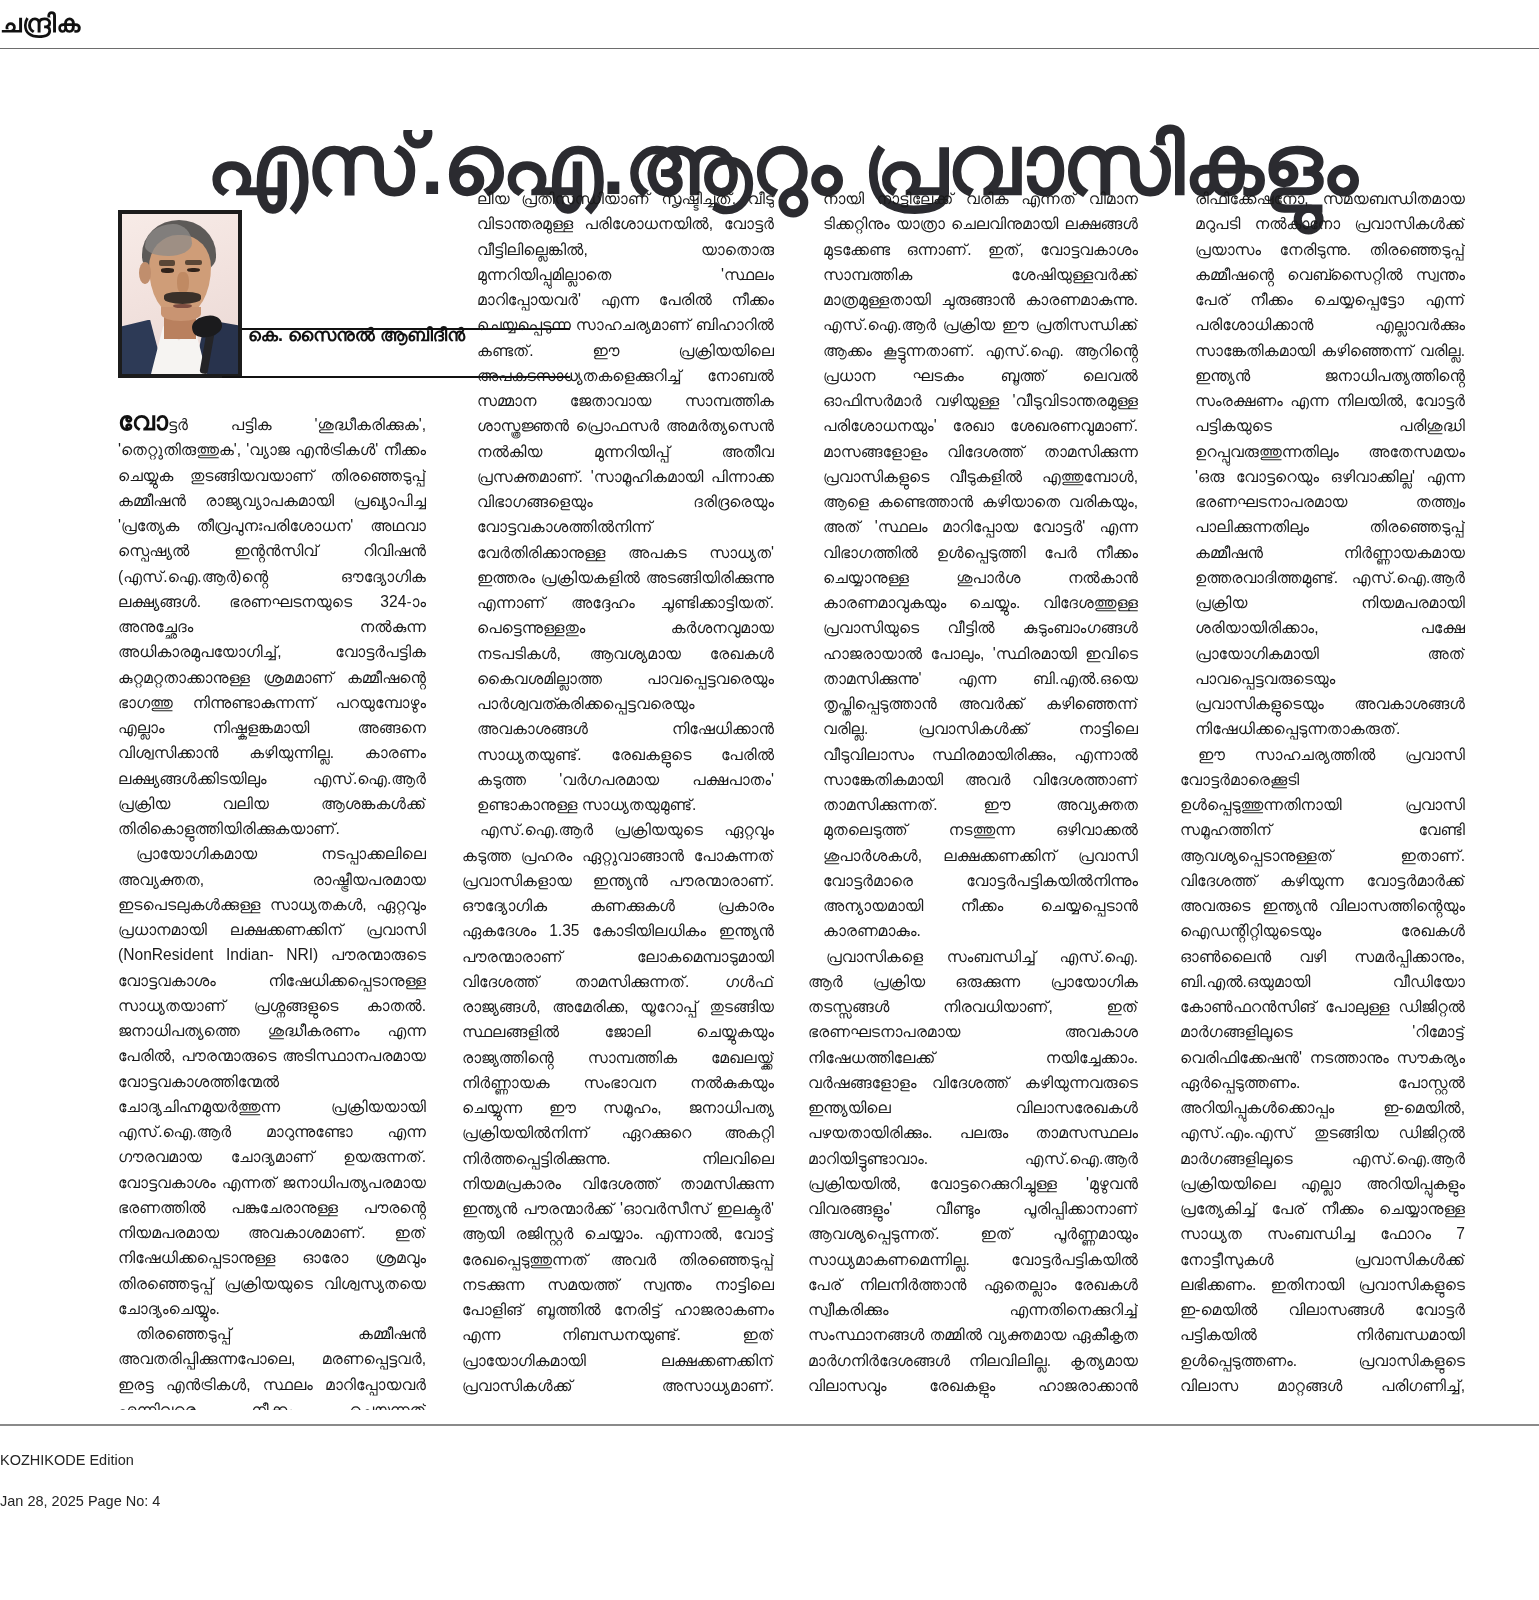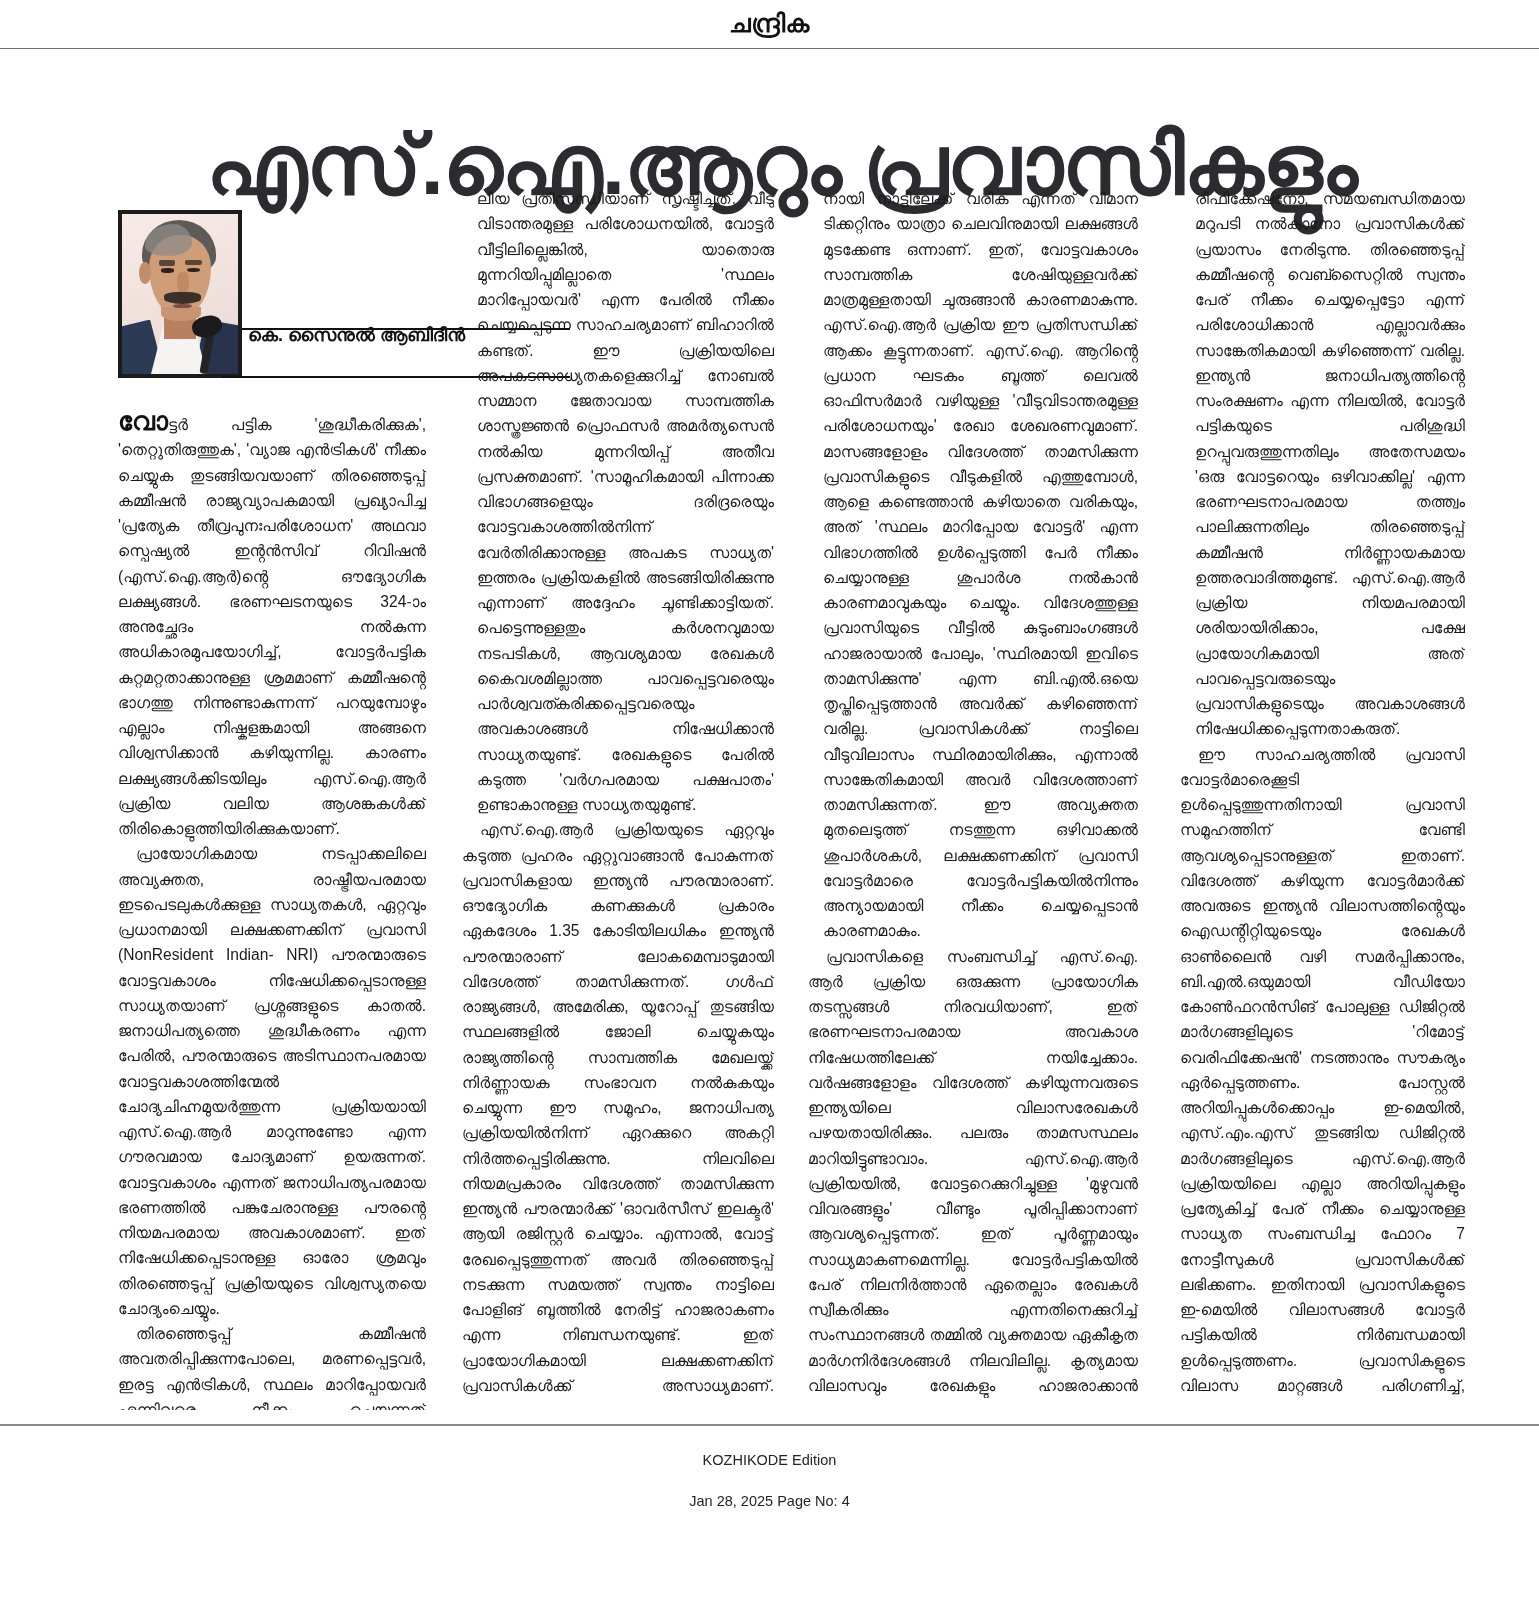--- a/index.html
+++ b/index.html
@@ -20,21 +20,20 @@
     background: #ffffff;
     overflow: hidden;
   }
 
   
   .masthead {
     position: absolute;
     top: 8px;
     left: 0;
     width: 1539px;
-    text-align: center;
     font-family: "Liberation Sans", "DejaVu Sans", sans-serif;
     font-weight: 700;
     font-size: 25px;
     letter-spacing: 0.5px;
     color: #111111;
     line-height: 1.2;
   }
   .rule-top {
     position: absolute;
     top: 48px;
@@ -257,21 +256,20 @@
     top: 1424px;
     left: 0;
     width: 1539px;
     border-top: 2px solid #8a8a8a;
   }
   .footer {
     position: absolute;
     top: 1452px;
     left: 0;
     width: 1539px;
-    text-align: center;
     font-family: "Liberation Sans", "DejaVu Sans", sans-serif;
     font-size: 14.5px;
     color: #242424;
   }
   .footer div { margin-bottom: 25px; }
 </style>
 </head>
 <body>
 
 <div id="page">

